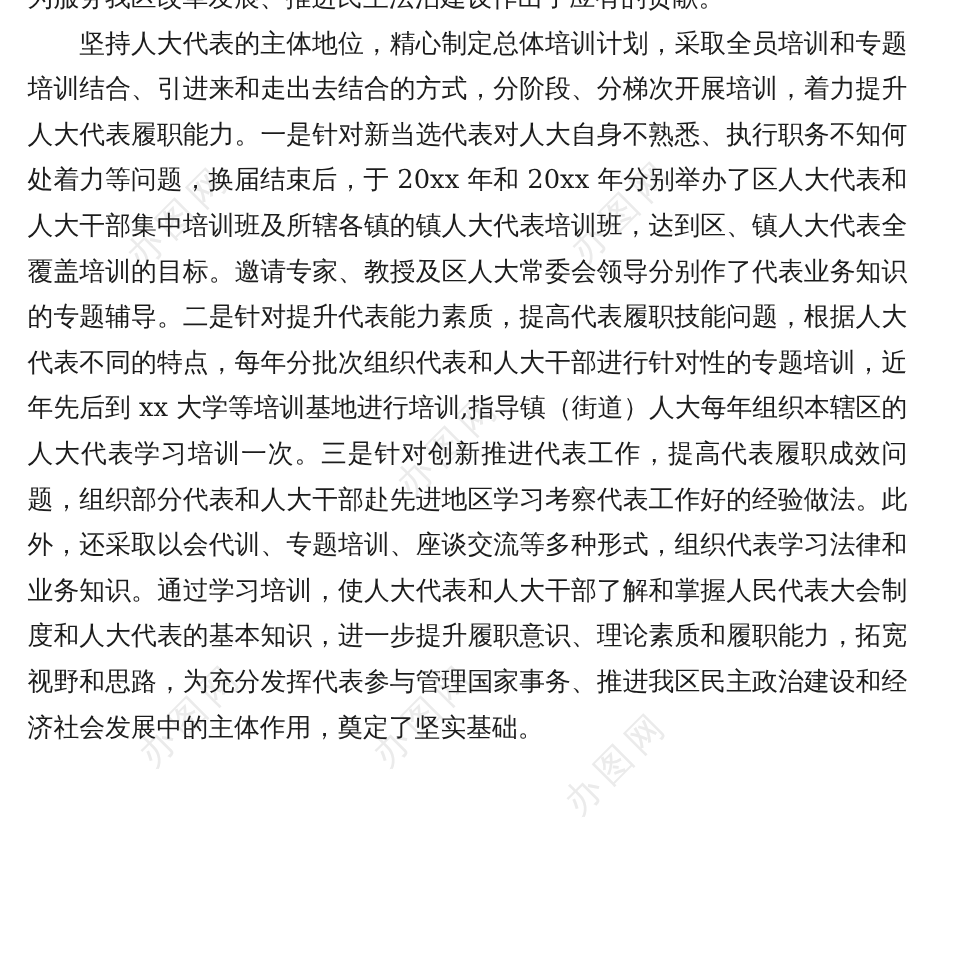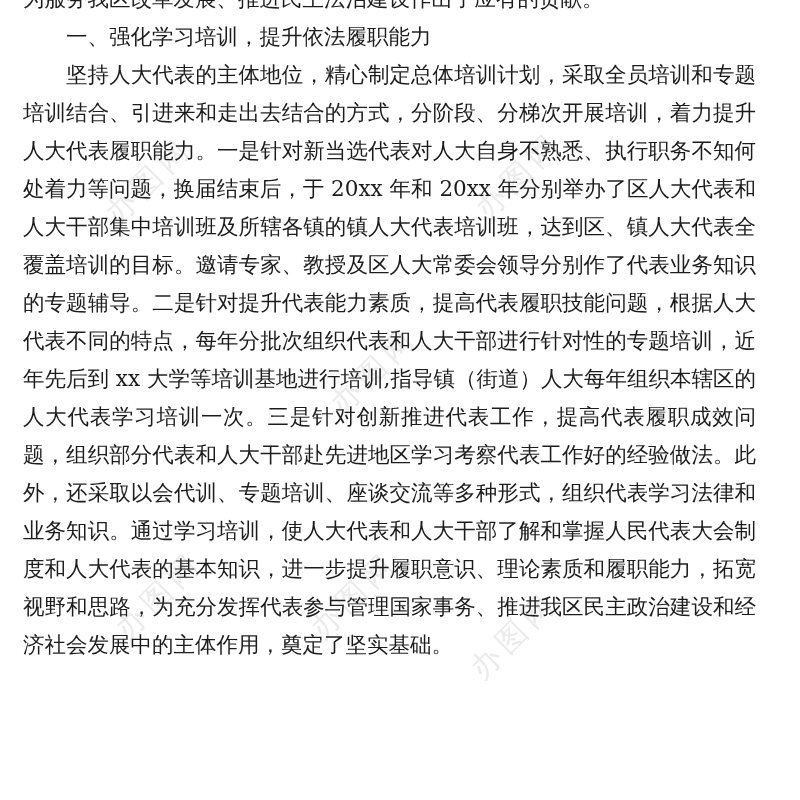--- a/index.html
+++ b/index.html
@@ -65,17 +65,16 @@
       <div class="wm" style="left: 95px; top: 160px; color: rgb(235, 235, 235);">办图网</div>
       <div class="wm" style="left: 465px; top: 155px; color: rgb(235, 235, 235);">办图网</div>
       <div class="wm" style="left: 320px; top: 350px; color: rgb(235, 235, 235);">办图网</div>
       <div class="wm" style="left: 105px; top: 575px; color: rgb(235, 235, 235);">办图网</div>
       <div class="wm" style="left: 300px; top: 575px; color: rgb(235, 235, 235);">办图网</div>
       <div class="wm" style="left: 460px; top: 615px; color: rgb(235, 235, 235);">办图网</div>
     </div>
 
   <div class="content" style="color: rgb(28, 28, 28);">
     <p>为服务我区改革发展、推进民主法治建设作出了应有的贡献。</p>
-    <p class="indent2">一、强化学习培训，提升依法履职能力</p>
     <p class="indent2">坚持人大代表的主体地位，精心制定总体培训计划，采取全员培训和专题培训结合、引进来和走出去结合的方式，分阶段、分梯次开展培训，着力提升人大代表履职能力。一是针对新当选代表对人大自身不熟悉、执行职务不知何处着力等问题，换届结束后，于 20xx 年和 20xx 年分别举办了区人大代表和人大干部集中培训班及所辖各镇的镇人大代表培训班，达到区、镇人大代表全覆盖培训的目标。邀请专家、教授及区人大常委会领导分别作了代表业务知识的专题辅导。二是针对提升代表能力素质，提高代表履职技能问题，根据人大代表不同的特点，每年分批次组织代表和人大干部进行针对性的专题培训，近年先后到 xx 大学等培训基地进行培训,指导镇（街道）人大每年组织本辖区的人大代表学习培训一次。三是针对创新推进代表工作，提高代表履职成效问题，组织部分代表和人大干部赴先进地区学习考察代表工作好的经验做法。此外，还采取以会代训、专题培训、座谈交流等多种形式，组织代表学习法律和业务知识。通过学习培训，使人大代表和人大干部了解和掌握人民代表大会制度和人大代表的基本知识，进一步提升履职意识、理论素质和履职能力，拓宽视野和思路，为充分发挥代表参与管理国家事务、推进我区民主政治建设和经济社会发展中的主体作用，奠定了坚实基础。</p>
   </div>
 
 </div>
 
 </body></html>

